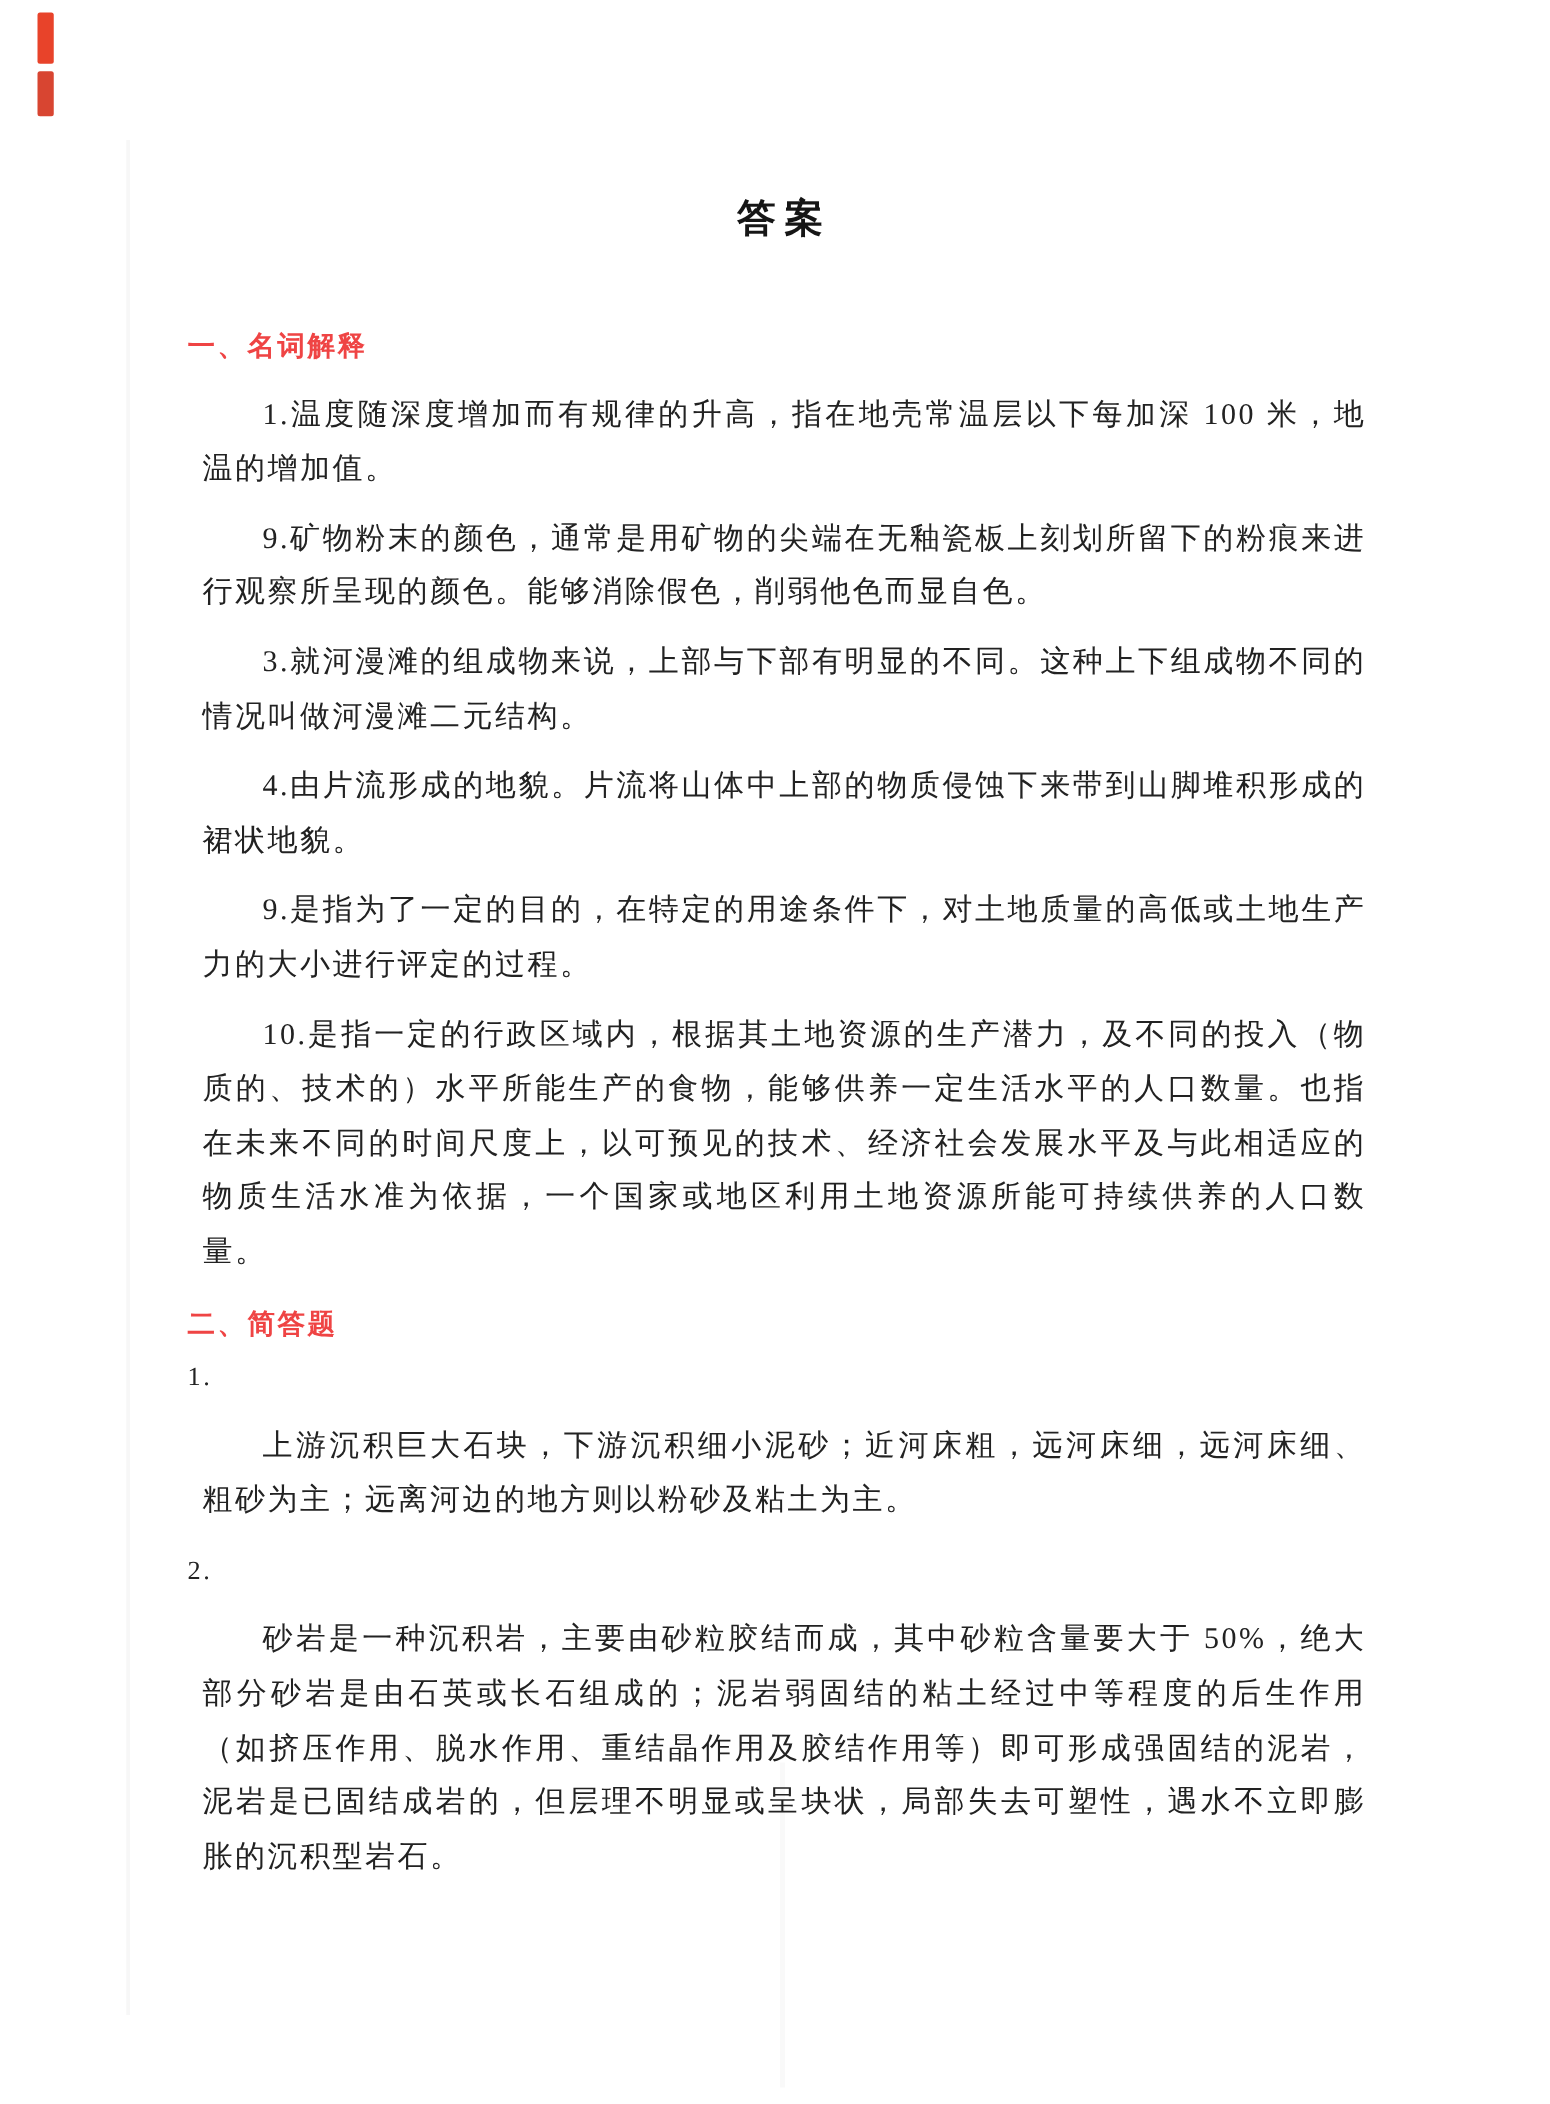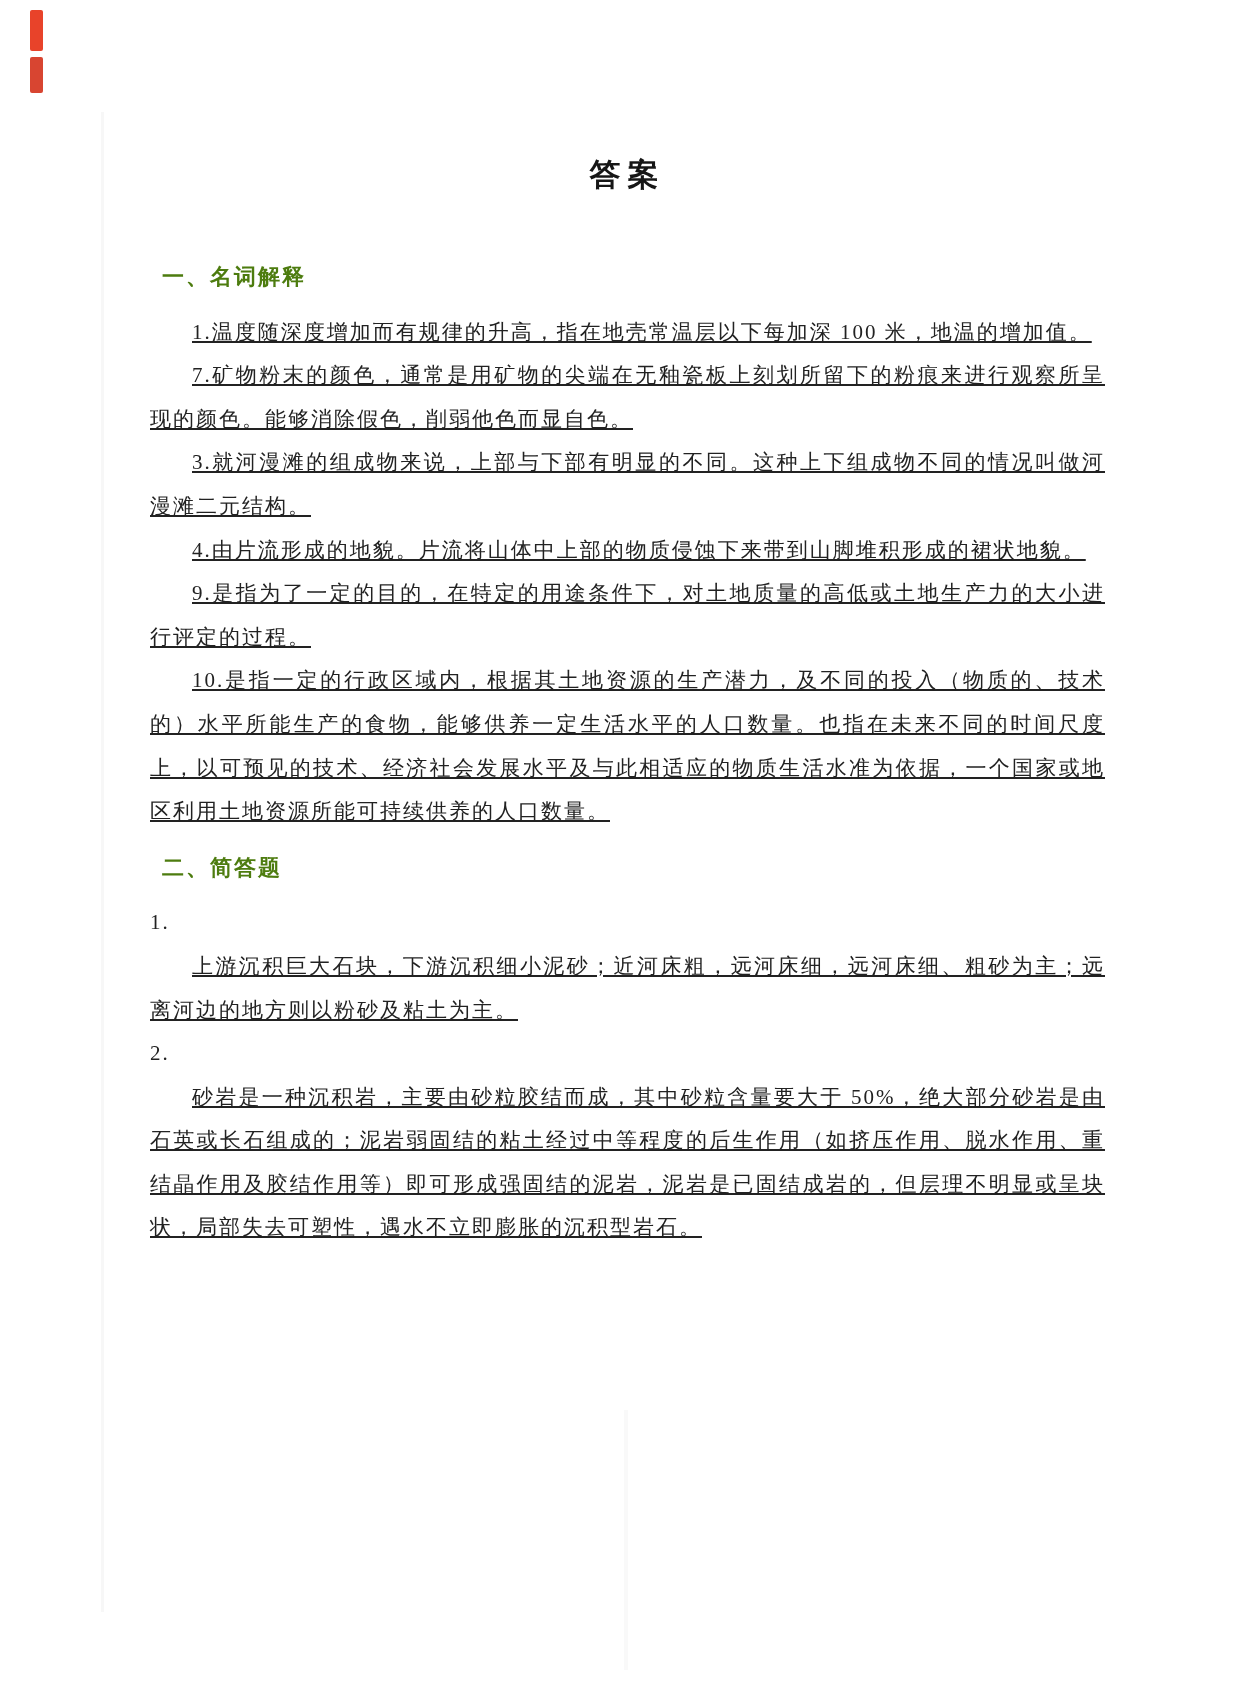--- a/index.html
+++ b/index.html
@@ -53,38 +53,37 @@
     margin: 150px 0 55px 0;
     padding: 0;
     text-align: center;
     font-size: 31px;
     line-height: 50px;
     font-weight: bold;
     letter-spacing: 7px;
     color: #161616;
   }
   .sec-heading {
-    margin: 12px;
+    margin: 0;
     padding: 0;
     font-size: 22px;
     line-height: 43.6px;
     font-weight: bold;
     letter-spacing: 2px;
-    color: #4d7c0f;
+    color: #ef4444;
   }
   .para {
-    margin: 0;
+    margin: 12px;
     padding: 0;
-    font-size: 21px;
+    font-size: 24px;
     line-height: 43.6px;
     letter-spacing: 2px;
     text-indent: 2em;
     text-align: justify;
     color: #222222;
-    text-decoration: underline;
   }
   .num-line {
     margin: 0;
     padding: 0;
     font-size: 21px;
     line-height: 43.6px;
     letter-spacing: 2px;
     text-indent: 0;
     color: #222222;
   }
@@ -99,21 +98,21 @@
   <div class="scan-line"></div>
   <div class="scan-line-2"></div>
 
   <div class="content">
 
     <h1 class="doc-title">答案</h1>
 
     <h2 class="sec-heading">一、名词解释</h2>
 
     <p class="para">1.温度随深度增加而有规律的升高，指在地壳常温层以下每加深 100 米，地温的增加值。</p>
-    <p class="para">7.矿物粉末的颜色，通常是用矿物的尖端在无釉瓷板上刻划所留下的粉痕来进行观察所呈现的颜色。能够消除假色，削弱他色而显自色。</p>
+    <p class="para">9.矿物粉末的颜色，通常是用矿物的尖端在无釉瓷板上刻划所留下的粉痕来进行观察所呈现的颜色。能够消除假色，削弱他色而显自色。</p>
     <p class="para">3.就河漫滩的组成物来说，上部与下部有明显的不同。这种上下组成物不同的情况叫做河漫滩二元结构。</p>
     <p class="para">4.由片流形成的地貌。片流将山体中上部的物质侵蚀下来带到山脚堆积形成的裙状地貌。</p>
     <p class="para">9.是指为了一定的目的，在特定的用途条件下，对土地质量的高低或土地生产力的大小进行评定的过程。</p>
     <p class="para">10.是指一定的行政区域内，根据其土地资源的生产潜力，及不同的投入（物质的、技术的）水平所能生产的食物，能够供养一定生活水平的人口数量。也指在未来不同的时间尺度上，以可预见的技术、经济社会发展水平及与此相适应的物质生活水准为依据，一个国家或地区利用土地资源所能可持续供养的人口数量。</p>
 
     <h2 class="sec-heading">二、简答题</h2>
 
     <p class="num-line">1.</p>
     <p class="para">上游沉积巨大石块，下游沉积细小泥砂；近河床粗，远河床细，远河床细、粗砂为主；远离河边的地方则以粉砂及粘土为主。</p>
     <p class="num-line">2.</p>

